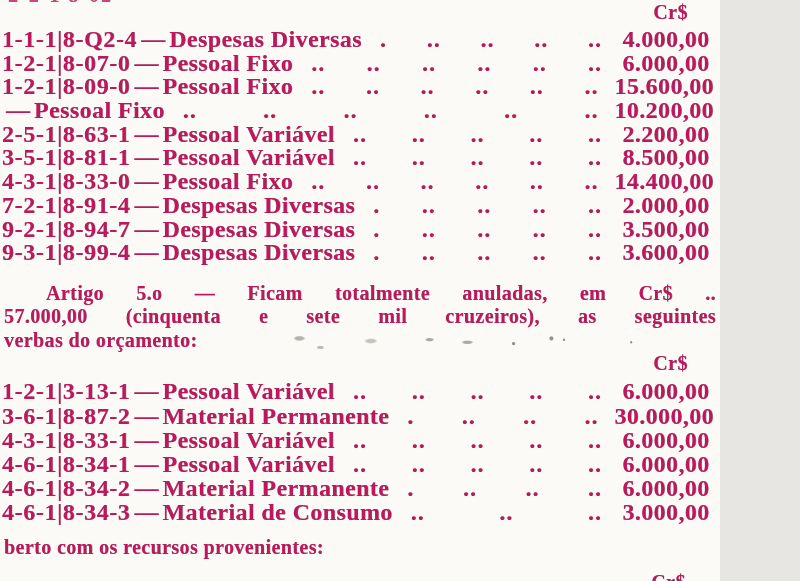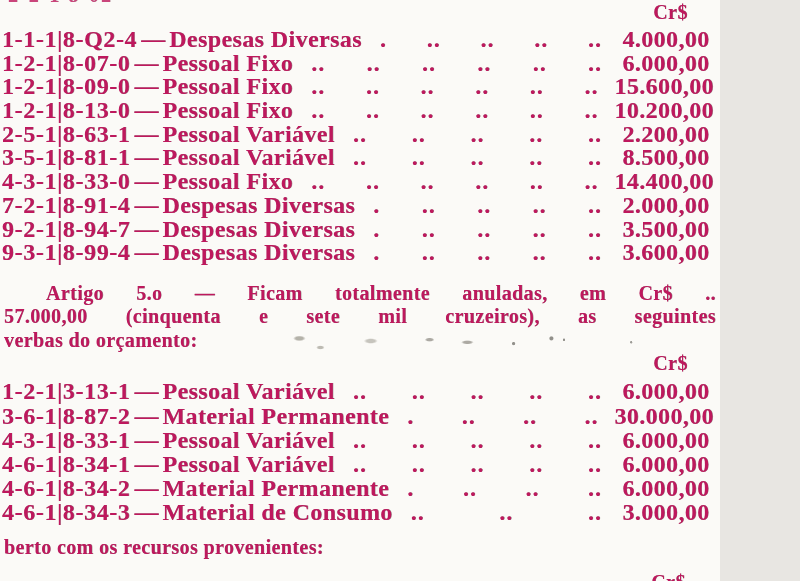--- a/index.html
+++ b/index.html
@@ -126,21 +126,20 @@
       <span class="value">6.000,00</span>
     </div>
     <div class="row">
       <span class="code">1-2-1|8-09-0</span>
       <span class="dash">—</span>
       <span class="name">Pessoal Fixo</span>
       <span class="leader">.. .. .. .. .. ..</span>
       <span class="value">15.600,00</span>
     </div>
     <div class="row">
-      <span class="code">1-2-1|8-13-0</span>
       <span class="dash">—</span>
       <span class="name">Pessoal Fixo</span>
       <span class="leader">.. .. .. .. .. ..</span>
       <span class="value">10.200,00</span>
     </div>
     <div class="row">
       <span class="code">2-5-1|8-63-1</span>
       <span class="dash">—</span>
       <span class="name">Pessoal Variável</span>
       <span class="leader">.. .. .. .. ..</span>

